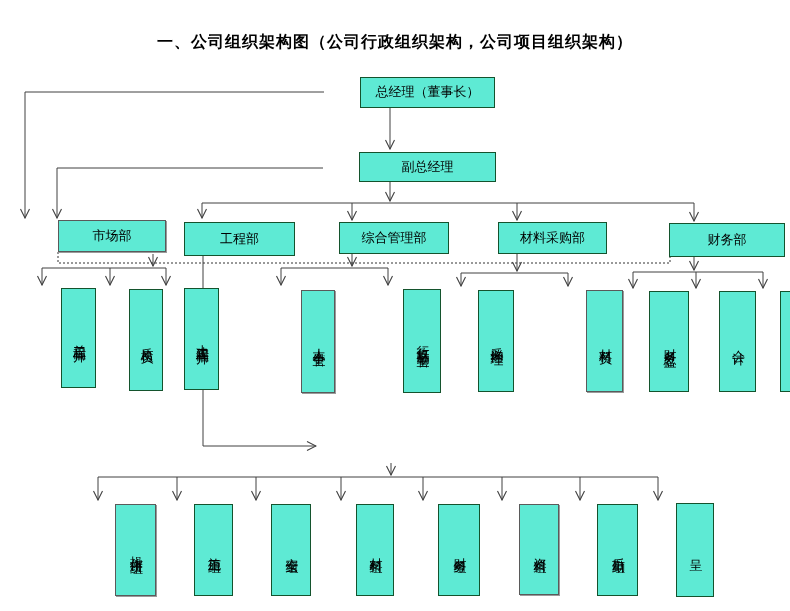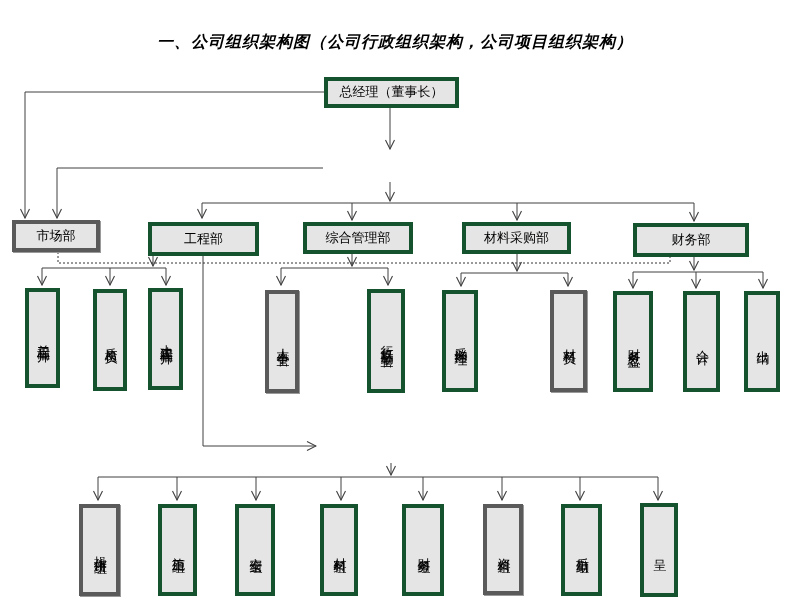--- a/index.html
+++ b/index.html
@@ -1,23 +1,23 @@
 <!DOCTYPE html>
 <html><head>
 <meta charset="utf-8">
 <style>
   html,body{margin:0;padding:0;background:#fff;}
   #page{position:relative;width:790px;height:611px;background:#ffffff;overflow:hidden;
         font-family:"Liberation Serif","DejaVu Serif",serif;color:#000;}
   #title{position:absolute;left:0;top:32px;width:790px;text-align:center;
-         font-size:16px;font-weight:bold;letter-spacing:1px;font-style:italic;}
+         font-size:16px;font-weight:bold;letter-spacing:1px;}
   #edges{position:absolute;left:0;top:0;width:790px;height:611px;}
-  .box{position:absolute;box-sizing:border-box;border:4px solid #14532d;background:#e5e5e5;
+  .box{position:absolute;box-sizing:border-box;border:1px solid #14532d;background:#5eead4;
        display:flex;align-items:center;justify-content:center;
-       font-size:13px;line-height:1.15;text-align:center;}
+       font-size:13px;line-height:1.15;text-align:center;margin-left:36px;}
   .v{writing-mode:vertical-rl;text-orientation:upright;letter-spacing:2px;}
   .shaded{border-color:#5a5a5a;box-shadow:1px 1px 0 #9a9a9a;}
 </style>
 </head>
 <body>
 
 <div id="page">
 
   <div id="title">一、公司组织架构图（公司行政组织架构，公司项目组织架构）</div>
 
@@ -66,22 +66,23 @@
       <path d="M502,477 V500" marker-end="url(#arr)"></path>
       <path d="M580,477 V500" marker-end="url(#arr)"></path>
       <path d="M658,477 V500" marker-end="url(#arr)"></path>
     </g>
     <g stroke="#333333" stroke-width="1" fill="none" stroke-dasharray="2 2">
       <path d="M58,252 V263 H670 V257"></path>
     </g>
   </svg>
 
   <div class="box" style="left:324px;top:77px;width:135px;height:31px">总经理（董事长）</div>
+  <div class="box" style="left:323px;top:152px;width:137px;height:30px">副总经理</div>
 
-  <div class="box shaded" style="left:12px;top:220px;width:88px;height:32px">市场部</div>
+  <div class="box shaded" style="left:22px;top:220px;width:108px;height:32px">市场部</div>
   <div class="box" style="left:148px;top:222px;width:111px;height:34px">工程部</div>
   <div class="box" style="left:462px;top:222px;width:109px;height:32px">材料采购部</div>
   <div class="box" style="left:303px;top:222px;width:110px;height:32px">综合管理部</div>
   <div class="box" style="left:633px;top:223px;width:116px;height:34px">财务部</div>
 
   <div class="box v" style="left:25px;top:288px;width:35px;height:100px">总工程师</div>
   <div class="box v" style="left:93px;top:289px;width:34px;height:102px">质检员</div>
   <div class="box v" style="left:148px;top:288px;width:35px;height:102px">土建工程师</div>
   <div class="box v shaded" style="left:265px;top:290px;width:34px;height:103px">人事主管</div>
   <div class="box v" style="left:367px;top:289px;width:38px;height:104px">行政后勤主管</div>

